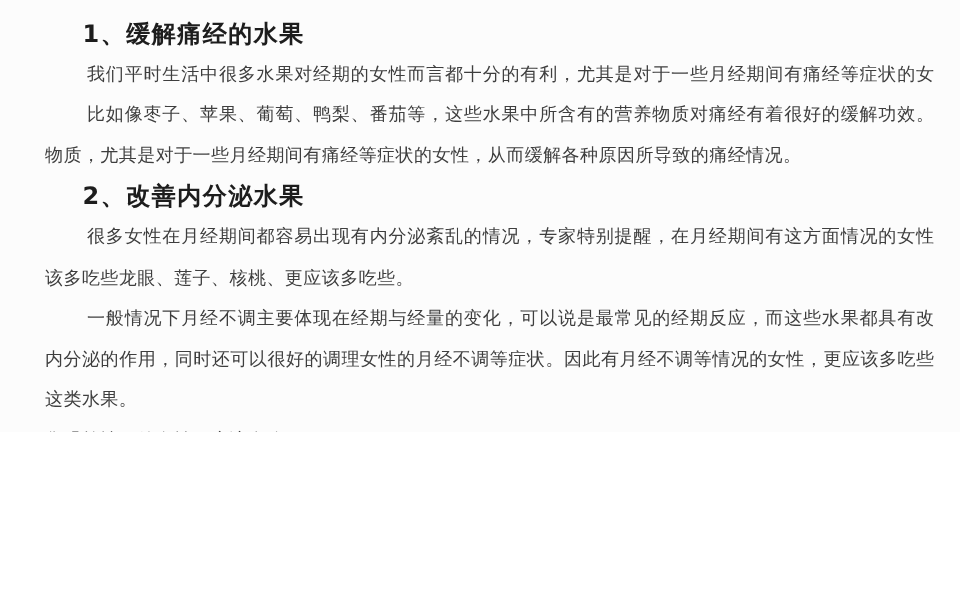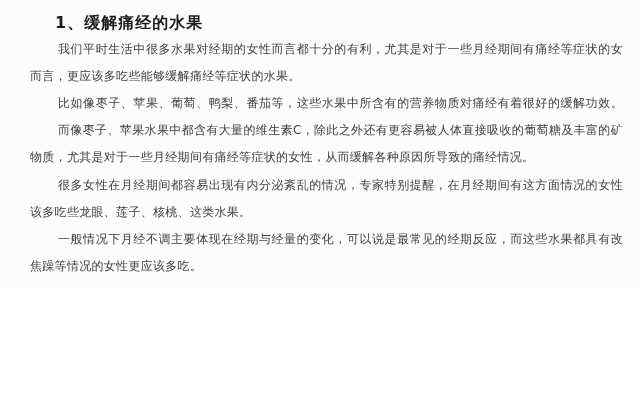--- a/index.html
+++ b/index.html
@@ -70,24 +70,25 @@
        0   -3px 0 var(--wm-outline, #1f1f1f),  0    3px 0 var(--wm-outline, #1f1f1f);
   }
 </style>
 </head>
 <body>
 
 <div class="page">
   <div id="article">
       <div class="line heading">1、缓解痛经的水果</div>
       <div class="line indent fill">我们平时生活中很多水果对经期的女性而言都十分的有利，尤其是对于一些月经期间有痛经等症状的女性</div>
-      <div class="line">而言，更应该多吃些能够缓解痛经等症状的水果。</div>
       <div class="line indent fill">比如像枣子、苹果、葡萄、鸭梨、番茄等，这些水果中所含有的营养物质对痛经有着很好的缓解功效。一</div>
-      <div class="line indent fill">而像枣子、苹果水果中都含有大量的维生素C，除此之外还有更容易被人体直接吸收的葡萄糖及丰富的矿</div>
       <div class="line">物质，尤其是对于一些月经期间有痛经等症状的女性，从而缓解各种原因所导致的痛经情况。</div>
+      <div class="line heading">2、改善内分泌水果</div>
       <div class="line indent fill">很多女性在月经期间都容易出现有内分泌紊乱的情况，专家特别提醒，在月经期间有这方面情况的女性应</div>
-      <div class="line">该多吃些龙眼、莲子、核桃、这类水果。</div>
+      <div class="line">该多吃些龙眼、莲子、核桃、更应该多吃些。</div>
       <div class="line indent fill">一般情况下月经不调主要体现在经期与经量的变化，可以说是最常见的经期反应，而这些水果都具有改善</div>
+      <div class="line fill">内分泌的作用，同时还可以很好的调理女性的月经不调等症状。因此有月经不调等情况的女性，更应该多吃些</div>
+      <div class="line">这类水果。</div>
       <div class="line">焦躁等情况的女性更应该多吃。</div>
     </div>
   <div class="wm wm-ghost">广东龙网</div>
   <div class="wm wm-main">广东龙网</div>
 </div>
 
 </body></html>

